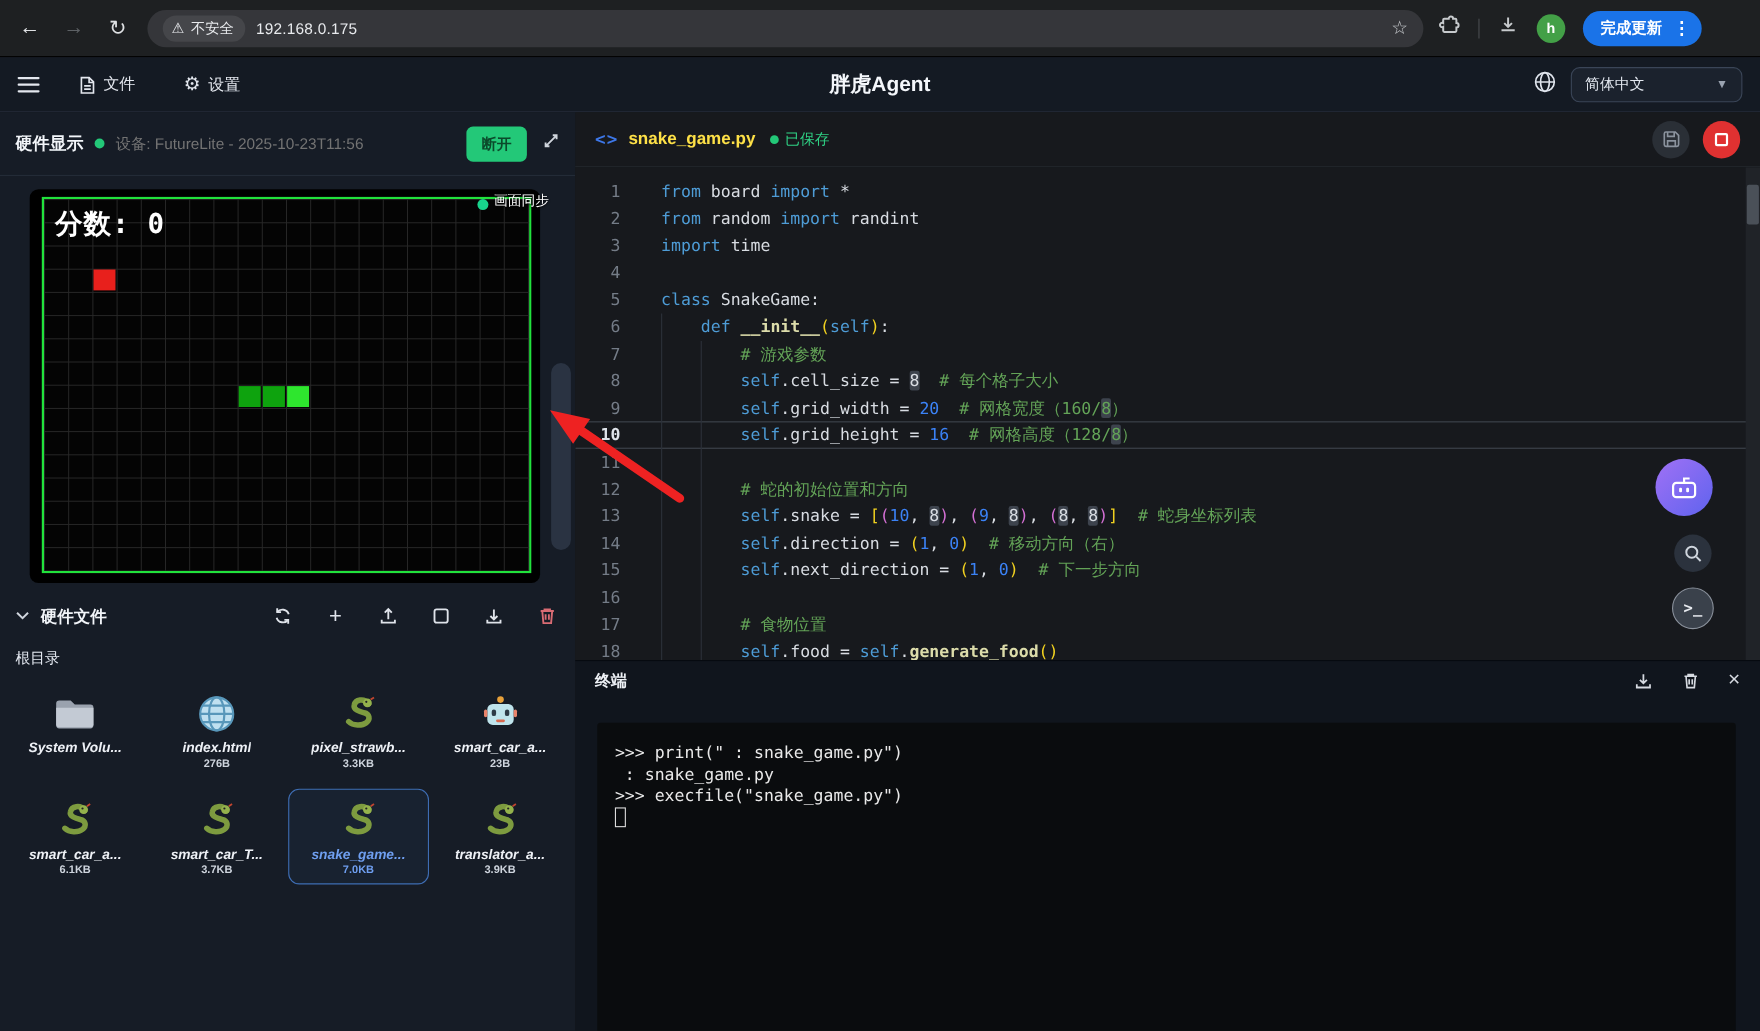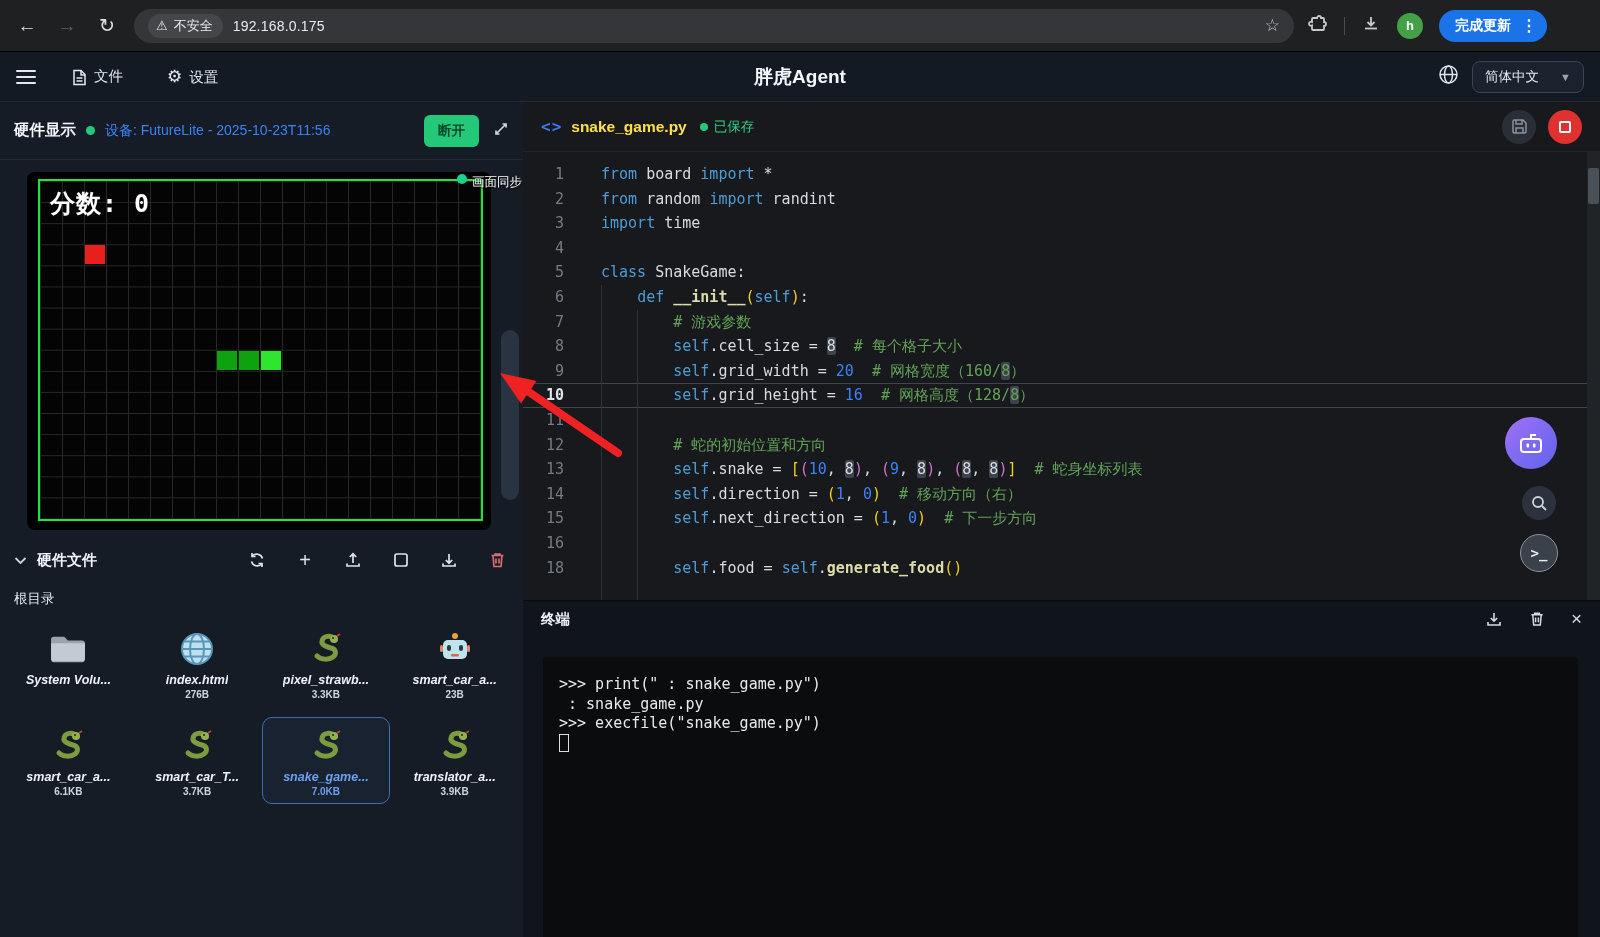--- a/index.html
+++ b/index.html
@@ -20,45 +20,45 @@
   .update-pill { height:32px; border-radius:16px; display:flex; align-items:center; gap:10px; padding:0 10px 0 16px; color:#fff; font-size:14px; font-weight:bold;text-align:right; }
   .kebab { font-size:16px; color:#fff; letter-spacing:0; }
 
   
   .app-header { height:50px; background:#141a23; border-bottom:1px solid #222936; display:flex; align-items:center; padding:0 16px; position:relative; }
   .burger { width:20px; display:flex; flex-direction:column; gap:4px; cursor:pointer; margin-right:36px; }
   .burger i { height:2px; background:#e3e7ee; border-radius:1px; }
   .hmenu { display:flex; align-items:flex-end; gap:7px; margin-right:44px; font-size:14.5px; color:#e3e7ee; cursor:pointer; }
   .app-title { position:absolute; left:0; right:0; text-align:center; font-size:19px; font-weight:bold; color:#f4f7fb; pointer-events:none; }
   .header-right { margin-left:auto; display:flex; align-items:center; gap:13px; z-index:2; }
-  .lang-select { width:112px; height:32px; background:#1b222d; border:1px solid #3a4557; border-radius:8px; display:flex; align-items:center; justify-content:space-between; padding:0 12px; font-size:13.5px; color:#e3e8f0; cursor:pointer; }
+  .lang-select { width:156px; height:32px; background:#1b222d; border:1px solid #3a4557; border-radius:8px; display:flex; align-items:center; justify-content:space-between; padding:0 12px; font-size:13.5px; color:#e3e8f0; cursor:pointer; }
   .chev { color:#9aa3b0; font-size:11px; }
 
   
   .main { display:flex; height:835px; }
   .left-panel { width:523px; background:#161c26; position:relative; flex:none; }
   .right-panel { flex:1; background:#17191d; position:relative; }
 
   
   .hw-head { height:58px; display:flex; align-items:center; padding:0 14px; border-bottom:1px solid #232b37; gap:10px; }
   .hw-title { font-size:15.5px; font-weight:bold; color:#f2f5f9; }
   .dot { width:9px; height:9px; border-radius:50%; background:#23c878; flex:none; }
-  .device-label { font-size:14px; color:#3b82f6; flex:1; white-space:nowrap; overflow:hidden; }
+  .device-label { font-size:14px; color:#737373; flex:1; white-space:nowrap; overflow:hidden; }
   .btn-disconnect { background:#23c878; color:#0b4a2b; font-weight:bold; font-size:13.5px; border:none; border-radius:6px; padding:7px 14px; cursor:pointer; flex:none; }
   .expand-ic { color:#cfd4dc; flex:none; cursor:pointer; margin-left:4px; }
 
   
   .game-box { position:absolute; left:27px; top:70px; width:464px; height:358px; background:#000; border-radius:8px; }
   .game-border { position:absolute; left:11px; top:7px; right:8px; bottom:9px; border:2px solid #21e23c; }
   .game-grid { position:absolute; inset:0; background-color:#040404;
     background-image:linear-gradient(#272727 1px, transparent 1px),linear-gradient(90deg,#272727 1px, transparent 1px);
     background-size:22px 21.1px; overflow:hidden; }
   .score { position:absolute; left:10px; top:6px; font-family:"DejaVu Sans Mono",monospace; font-weight:bold; font-size:25px; color:#fff; letter-spacing:1px; }
   .cell { position:absolute; width:20px; height:19px; }
-  .sync-tag { position:absolute; top:2px; left:430px; display:flex; align-items:flex-start; gap:5px; z-index:5; }
+  .sync-tag { position:absolute; top:2px; left:407px; display:flex; align-items:flex-end; gap:5px; z-index:5; }
   .sync-tag .dot { width:10px; height:10px; background:#18d38c; }
   .sync-txt { font-size:12.5px; color:#fff; text-shadow:0 1px 2px #000; white-space:nowrap; }
 
   
   .lp-scroll { position:absolute; right:4px; top:228px; width:18px; height:170px; border-radius:9px; background:#2a3342; }
 
   
   .files-head { position:absolute; left:0; right:0; top:438px; height:40px; display:flex; align-items:center; padding:0 14px; gap:10px; }
   .files-title { font-size:15px; font-weight:bold; color:#f2f5f9; margin-right:auto; }
   .tool-ic { width:24px; height:24px; display:flex; align-items:center; justify-content:center; color:#dfe3ea; cursor:pointer; margin-left:14px; }
@@ -395,20 +395,21 @@
           <div class="code-row"><span class="gut">7</span><span class="ct"><span class="tk-cm">        # 游戏参数</span></span></div>
           <div class="code-row"><span class="gut">8</span><span class="ct"><span class="tk-kw">        self</span><span class="tk-pl">.cell_size = </span><span class="tk-numh">8</span><span class="tk-cm">  # 每个格子大小</span></span></div>
           <div class="code-row"><span class="gut">9</span><span class="ct"><span class="tk-kw">        self</span><span class="tk-pl">.grid_width = </span><span class="tk-num">20</span><span class="tk-cm">  # 网格宽度（160/</span><span class="tk-cmh">8</span><span class="tk-cm">）</span></span></div>
           <div class="code-row active"><span class="gut">10</span><span class="ct"><span class="tk-kw">        self</span><span class="tk-pl">.grid_height = </span><span class="tk-num">16</span><span class="tk-cm">  # 网格高度（128/</span><span class="tk-cmh">8</span><span class="tk-cm">）</span></span></div>
           <div class="code-row"><span class="gut">11</span><span class="ct"></span></div>
           <div class="code-row"><span class="gut">12</span><span class="ct"><span class="tk-cm">        # 蛇的初始位置和方向</span></span></div>
           <div class="code-row"><span class="gut">13</span><span class="ct"><span class="tk-kw">        self</span><span class="tk-pl">.snake = </span><span class="tk-p1">[</span><span class="tk-p2">(</span><span class="tk-num">10</span><span class="tk-pl">, </span><span class="tk-numh">8</span><span class="tk-p2">)</span><span class="tk-pl">, </span><span class="tk-p2">(</span><span class="tk-num">9</span><span class="tk-pl">, </span><span class="tk-numh">8</span><span class="tk-p2">)</span><span class="tk-pl">, </span><span class="tk-p2">(</span><span class="tk-numh">8</span><span class="tk-pl">, </span><span class="tk-numh">8</span><span class="tk-p2">)</span><span class="tk-p1">]</span><span class="tk-cm">  # 蛇身坐标列表</span></span></div>
           <div class="code-row"><span class="gut">14</span><span class="ct"><span class="tk-kw">        self</span><span class="tk-pl">.direction = </span><span class="tk-p1">(</span><span class="tk-num">1</span><span class="tk-pl">, </span><span class="tk-num">0</span><span class="tk-p1">)</span><span class="tk-cm">  # 移动方向（右）</span></span></div>
           <div class="code-row"><span class="gut">15</span><span class="ct"><span class="tk-kw">        self</span><span class="tk-pl">.next_direction = </span><span class="tk-p1">(</span><span class="tk-num">1</span><span class="tk-pl">, </span><span class="tk-num">0</span><span class="tk-p1">)</span><span class="tk-cm">  # 下一步方向</span></span></div>
           <div class="code-row"><span class="gut">16</span><span class="ct"></span></div>
+          <div class="code-row"><span class="gut">17</span><span class="ct"><span class="tk-cm">        # 食物位置</span></span></div>
           <div class="code-row"><span class="gut">18</span><span class="ct"><span class="tk-kw">        self</span><span class="tk-pl">.food = </span><span class="tk-kw">self</span><span class="tk-pl">.</span><span class="tk-fn">generate_food</span><span class="tk-p1">()</span></span></div>
         </div>
       <div class="ed-scrollbar">
           <div class="ed-thumb"></div>
         </div>
     </div>
 
     <div class="term">
       <div class="term-head">
         <span class="term-title">终端</span>

